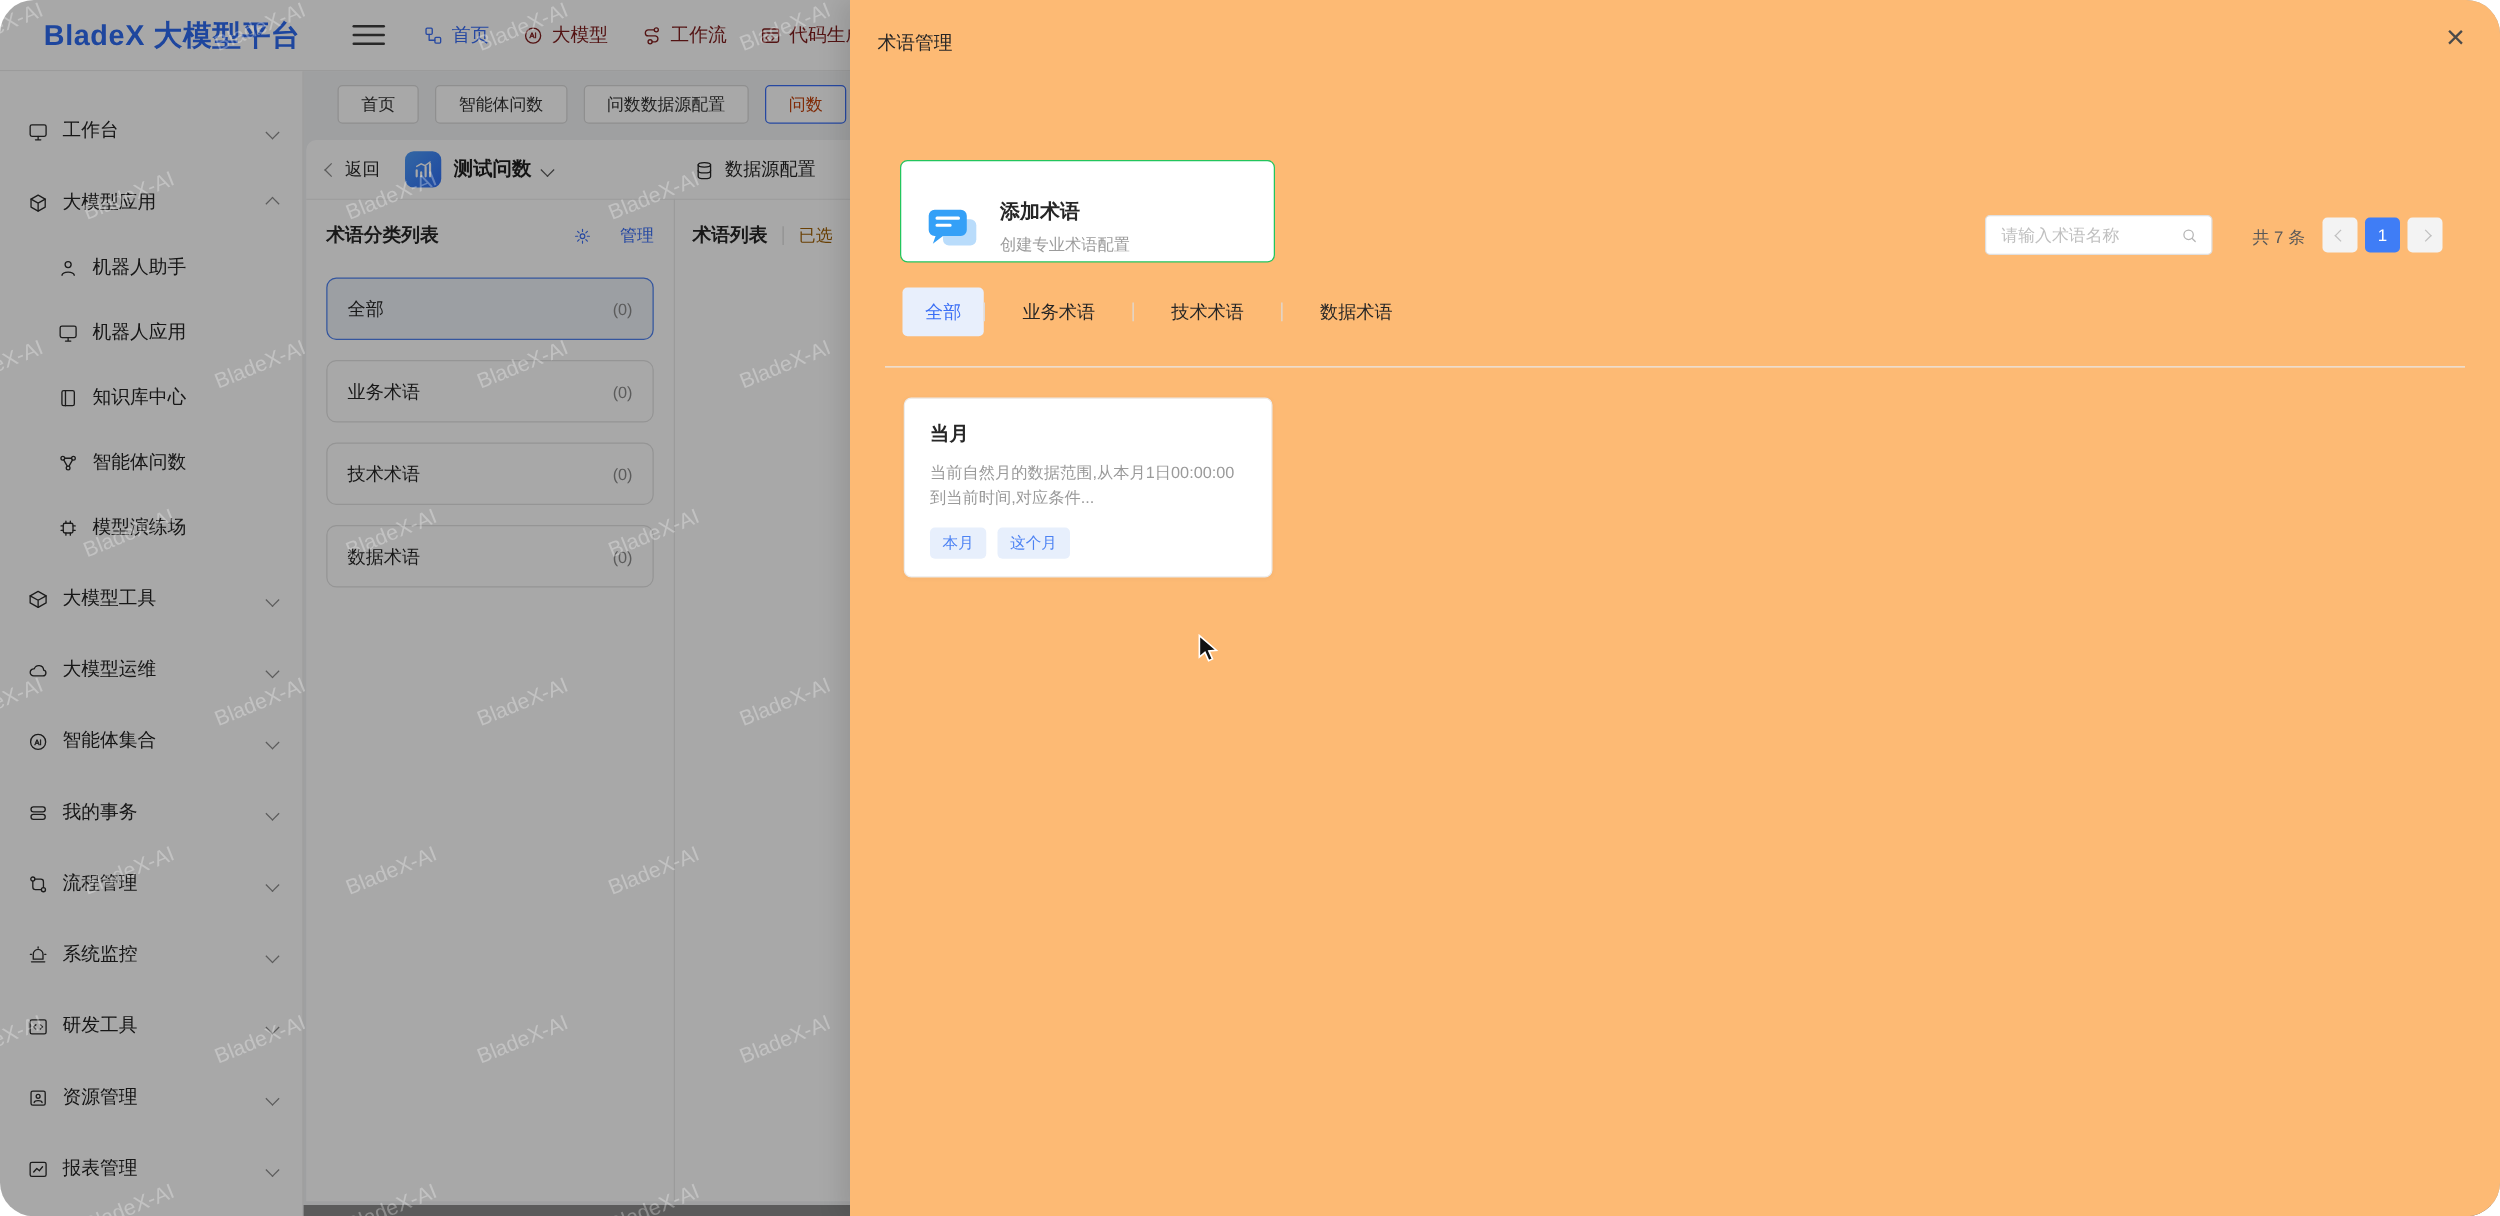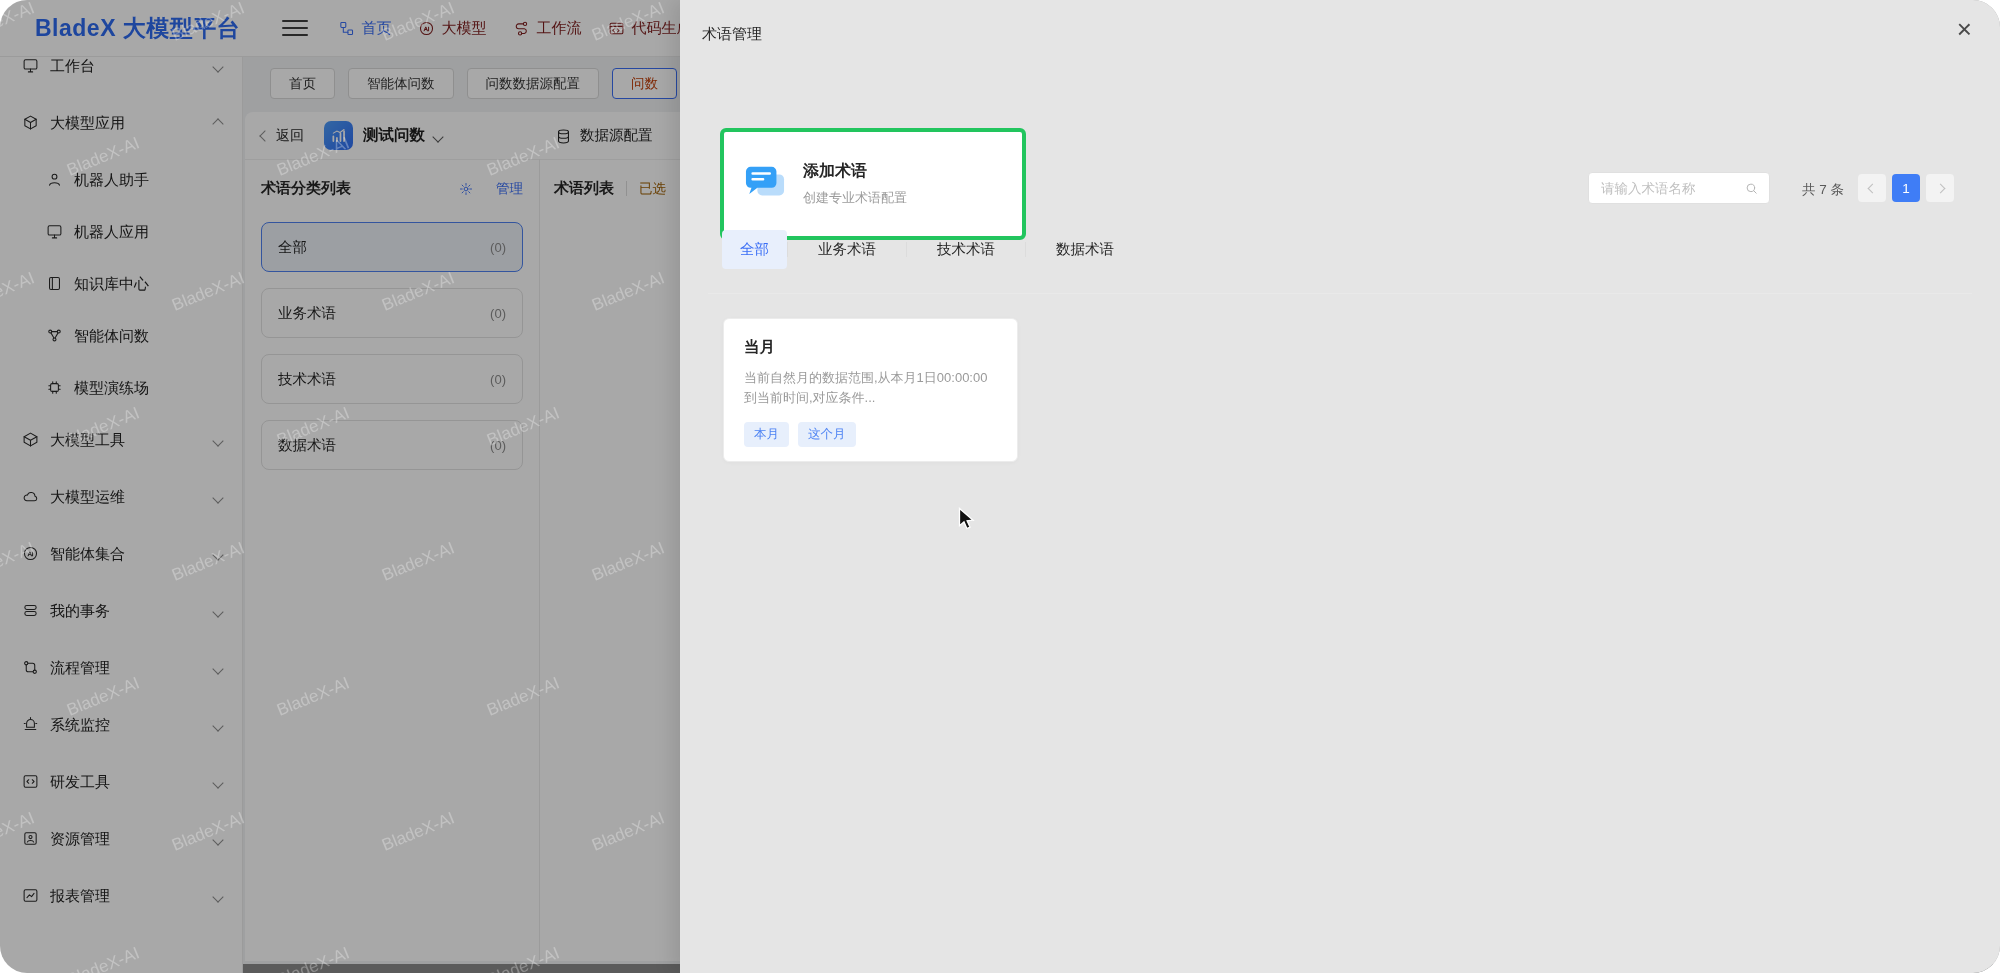--- a/index.html
+++ b/index.html
@@ -23,21 +23,21 @@
   .logo{margin-left:35px;font-size:23px;font-weight:bold;color:#2e6bf0;letter-spacing:.5px;white-space:nowrap;}
   .burger{margin-left:42px;width:26px;cursor:pointer;}
   .burger i{display:block;height:2.4px;background:#3d3d3d;margin:4.4px 0;border-radius:2px;}
   .topnav{display:flex;align-items:center;margin-left:30px;gap:27px;}
   .navitem{display:flex;align-items:center;gap:6px;font-size:15px;color:#7f1d1d;cursor:pointer;white-space:nowrap;}
   .navitem.active{color:#3a6ef5;}
 
   
   .sidebar{position:absolute;left:0;top:57px;bottom:0;width:243px;background:#fff;
            border-right:1px solid #ececec;box-sizing:border-box;}
-  .sitem{height:57px;display:flex;align-items:flex-start;padding:0 20px 0 22px;font-size:15px;
+  .sitem{height:57px;display:flex;align-items:flex-end;padding:0 20px 0 22px;font-size:15px;
          color:#232323;cursor:pointer;}
   .sitem .ic{margin-right:11px;color:#2b2b2b;}
   .sitem .chvbox{margin-left:auto;color:#8c8c8c;}
   .sitem.child{height:52px;padding-left:46px;}
 
   
   .content{position:absolute;left:243px;top:57px;right:0;bottom:0;background:#f1f3f5;}
   .tabrow{position:absolute;left:27px;top:11px;display:flex;gap:13px;}
   .tabbtn{height:31px;padding:0 18px;background:#fff;border:1px solid #d9d9d9;border-radius:4px;
           font-size:13.5px;color:#333;display:flex;align-items:center;cursor:pointer;white-space:nowrap;box-sizing:border-box;}
@@ -70,26 +70,26 @@
   .sel{font-size:13.5px;color:#a16207;white-space:nowrap;}
   .hscroll{position:absolute;left:0;right:0;bottom:0;height:9px;background:#a8a8a8;}
   .hthumb{position:absolute;left:0;top:0;bottom:0;width:56%;background:#8a8a8a;}
 
   
   .mask{position:absolute;inset:0;background:rgba(0,0,0,0.34);z-index:10;}
   .wm-layer{position:absolute;inset:0;z-index:11;pointer-events:none;overflow:hidden;}
   .wm{position:absolute;color:rgba(255,255,255,0.30);font-size:17px;transform:rotate(-22deg);white-space:nowrap;}
 
   
-  .drawer{position:absolute;left:680px;top:0;bottom:0;width:1320px;background:#e5e5e5;z-index:20;
+  .drawer{position:absolute;left:680px;top:0;bottom:0;width:1320px;background:#fdba74;z-index:20;
           box-shadow:-8px 0 18px rgba(0,0,0,0.10);}
   .dtitle{position:absolute;left:22px;top:25px;font-size:15px;color:#262626;}
   .dclose{position:absolute;right:28px;top:16px;font-size:26px;color:#4a4a4a;cursor:pointer;line-height:1;}
-  .addcard{position:absolute;left:40px;top:128px;width:262px;height:72px;border:4px solid #22c55e;
-           border-radius:6px;display:flex;align-items:center;padding:16px 18px;gap:15px;cursor:pointer;
+  .addcard{position:absolute;left:40px;top:128px;width:262px;height:72px;border:1px solid #22c55e;
+           border-radius:6px;display:flex;align-items:flex-end;padding:4px 18px;gap:15px;cursor:pointer;
            box-sizing:content-box;background:#fff;}
   .addttl{font-size:16px;font-weight:bold;color:#262626;margin-bottom:7px;}
   .addsub{font-size:13px;color:#9b9b9b;}
   .searchbox{position:absolute;left:908px;top:172px;width:182px;height:32px;border:1px solid #e0e0e0;
              border-radius:4px;display:flex;align-items:center;padding:0 10px;box-sizing:border-box;background:#fff;}
   .searchbox input{border:none;outline:none;flex:1;font-size:13.5px;color:#595959;min-width:0;
                    font-family:"Liberation Sans",sans-serif;background:transparent;}
   .searchbox input::placeholder{color:#c0c0c0;}
   .searchbox svg{width:15px;height:15px;stroke:#b5b5b5;fill:none;stroke-width:1.6;stroke-linecap:round;}
   .total{position:absolute;left:1122px;top:181px;font-size:13.5px;color:#595959;white-space:nowrap;}

